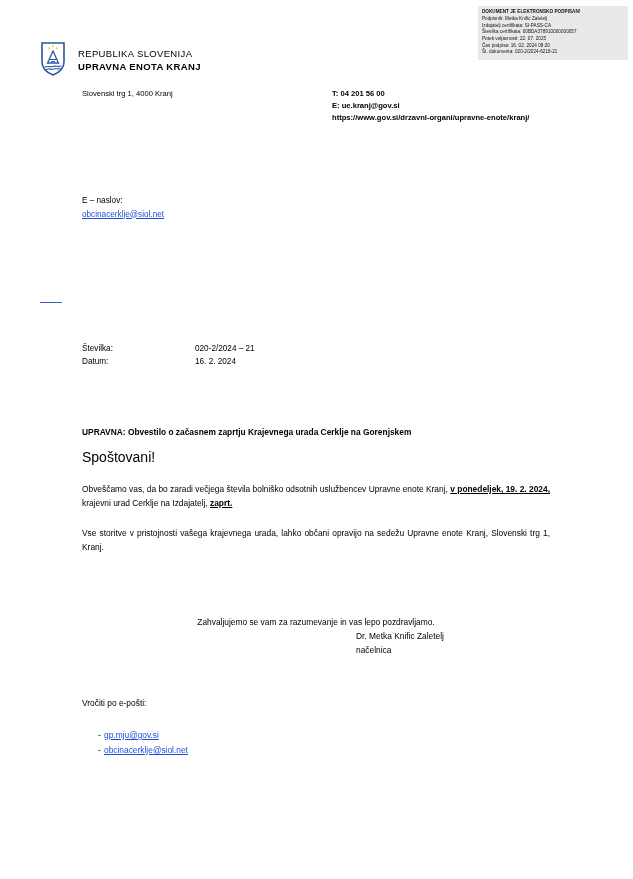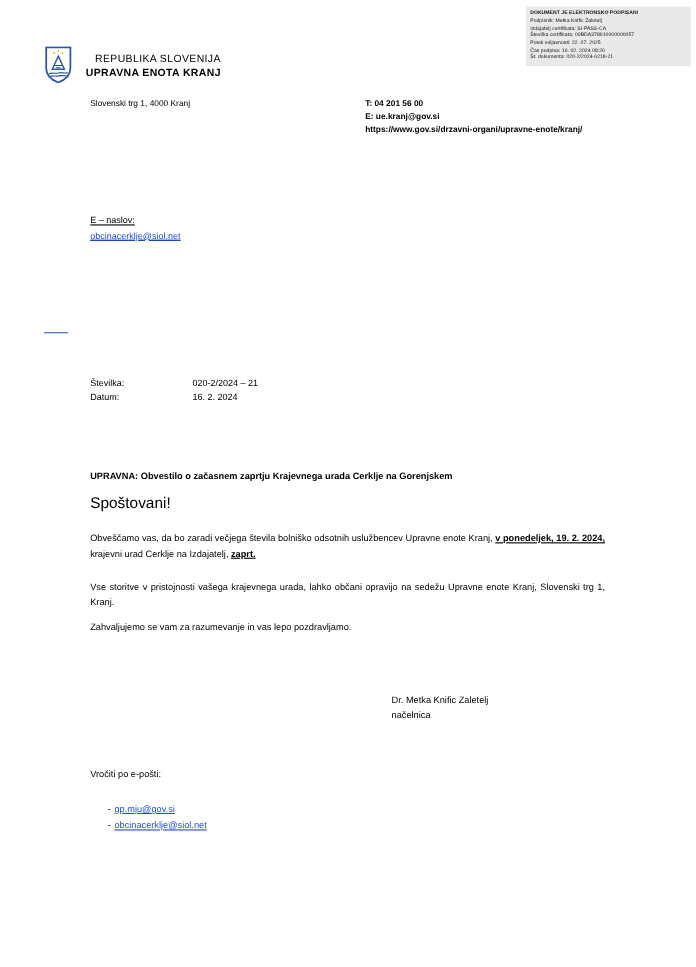--- a/index.html
+++ b/index.html
@@ -38,21 +38,20 @@
   }
   .sig-stamp div { white-space: nowrap; }
 
   
   .header {
     position: absolute;
     top: 42px;
     left: 40px;
     display: flex;
     align-items: flex-start;
-    text-align: right;
   }
   .coat {
     width: 26px;
     height: 34px;
     margin-right: 12px;
     flex: 0 0 auto;
   }
   .header-text {
     padding-top: 6px;
   }
@@ -88,21 +87,20 @@
     font-weight: bold;
   }
 
   
   .recipient {
     position: absolute;
     top: 194px;
     left: 82px;
     font-size: 8.2px;
     line-height: 1.65;
-    text-decoration: underline;
   }
   .recipient a,
   .link {
     color: #1f4fd8;
     text-decoration: underline;
   }
 
   
   .rule {
     position: absolute;
@@ -116,20 +114,21 @@
   
   .refs {
     position: absolute;
     top: 342px;
     left: 82px;
     font-size: 8.2px;
     line-height: 1.6;
   }
   .refs-row {
     display: flex;
+    gap: 20px;
   }
   .refs-label { width: 93px; }
 
   
   .subject {
     position: absolute;
     top: 426px;
     left: 82px;
     width: 470px;
     font-size: 8.4px;
@@ -155,25 +154,26 @@
     position: absolute;
     top: 527px;
     left: 82px;
     width: 468px;
     font-size: 8.4px;
     line-height: 1.65;
     text-align: justify;
   }
   .para3 {
     position: absolute;
-    top: 564px;
+    top: 616px;
     left: 82px;
     width: 468px;
     font-size: 8.4px;
     line-height: 1.65;
+    text-align: center;
   }
   .u { text-decoration: underline; font-weight: bold; }
 
   
   .signature {
     position: absolute;
     top: 629px;
     left: 356px;
     font-size: 8.4px;
     line-height: 1.7;

